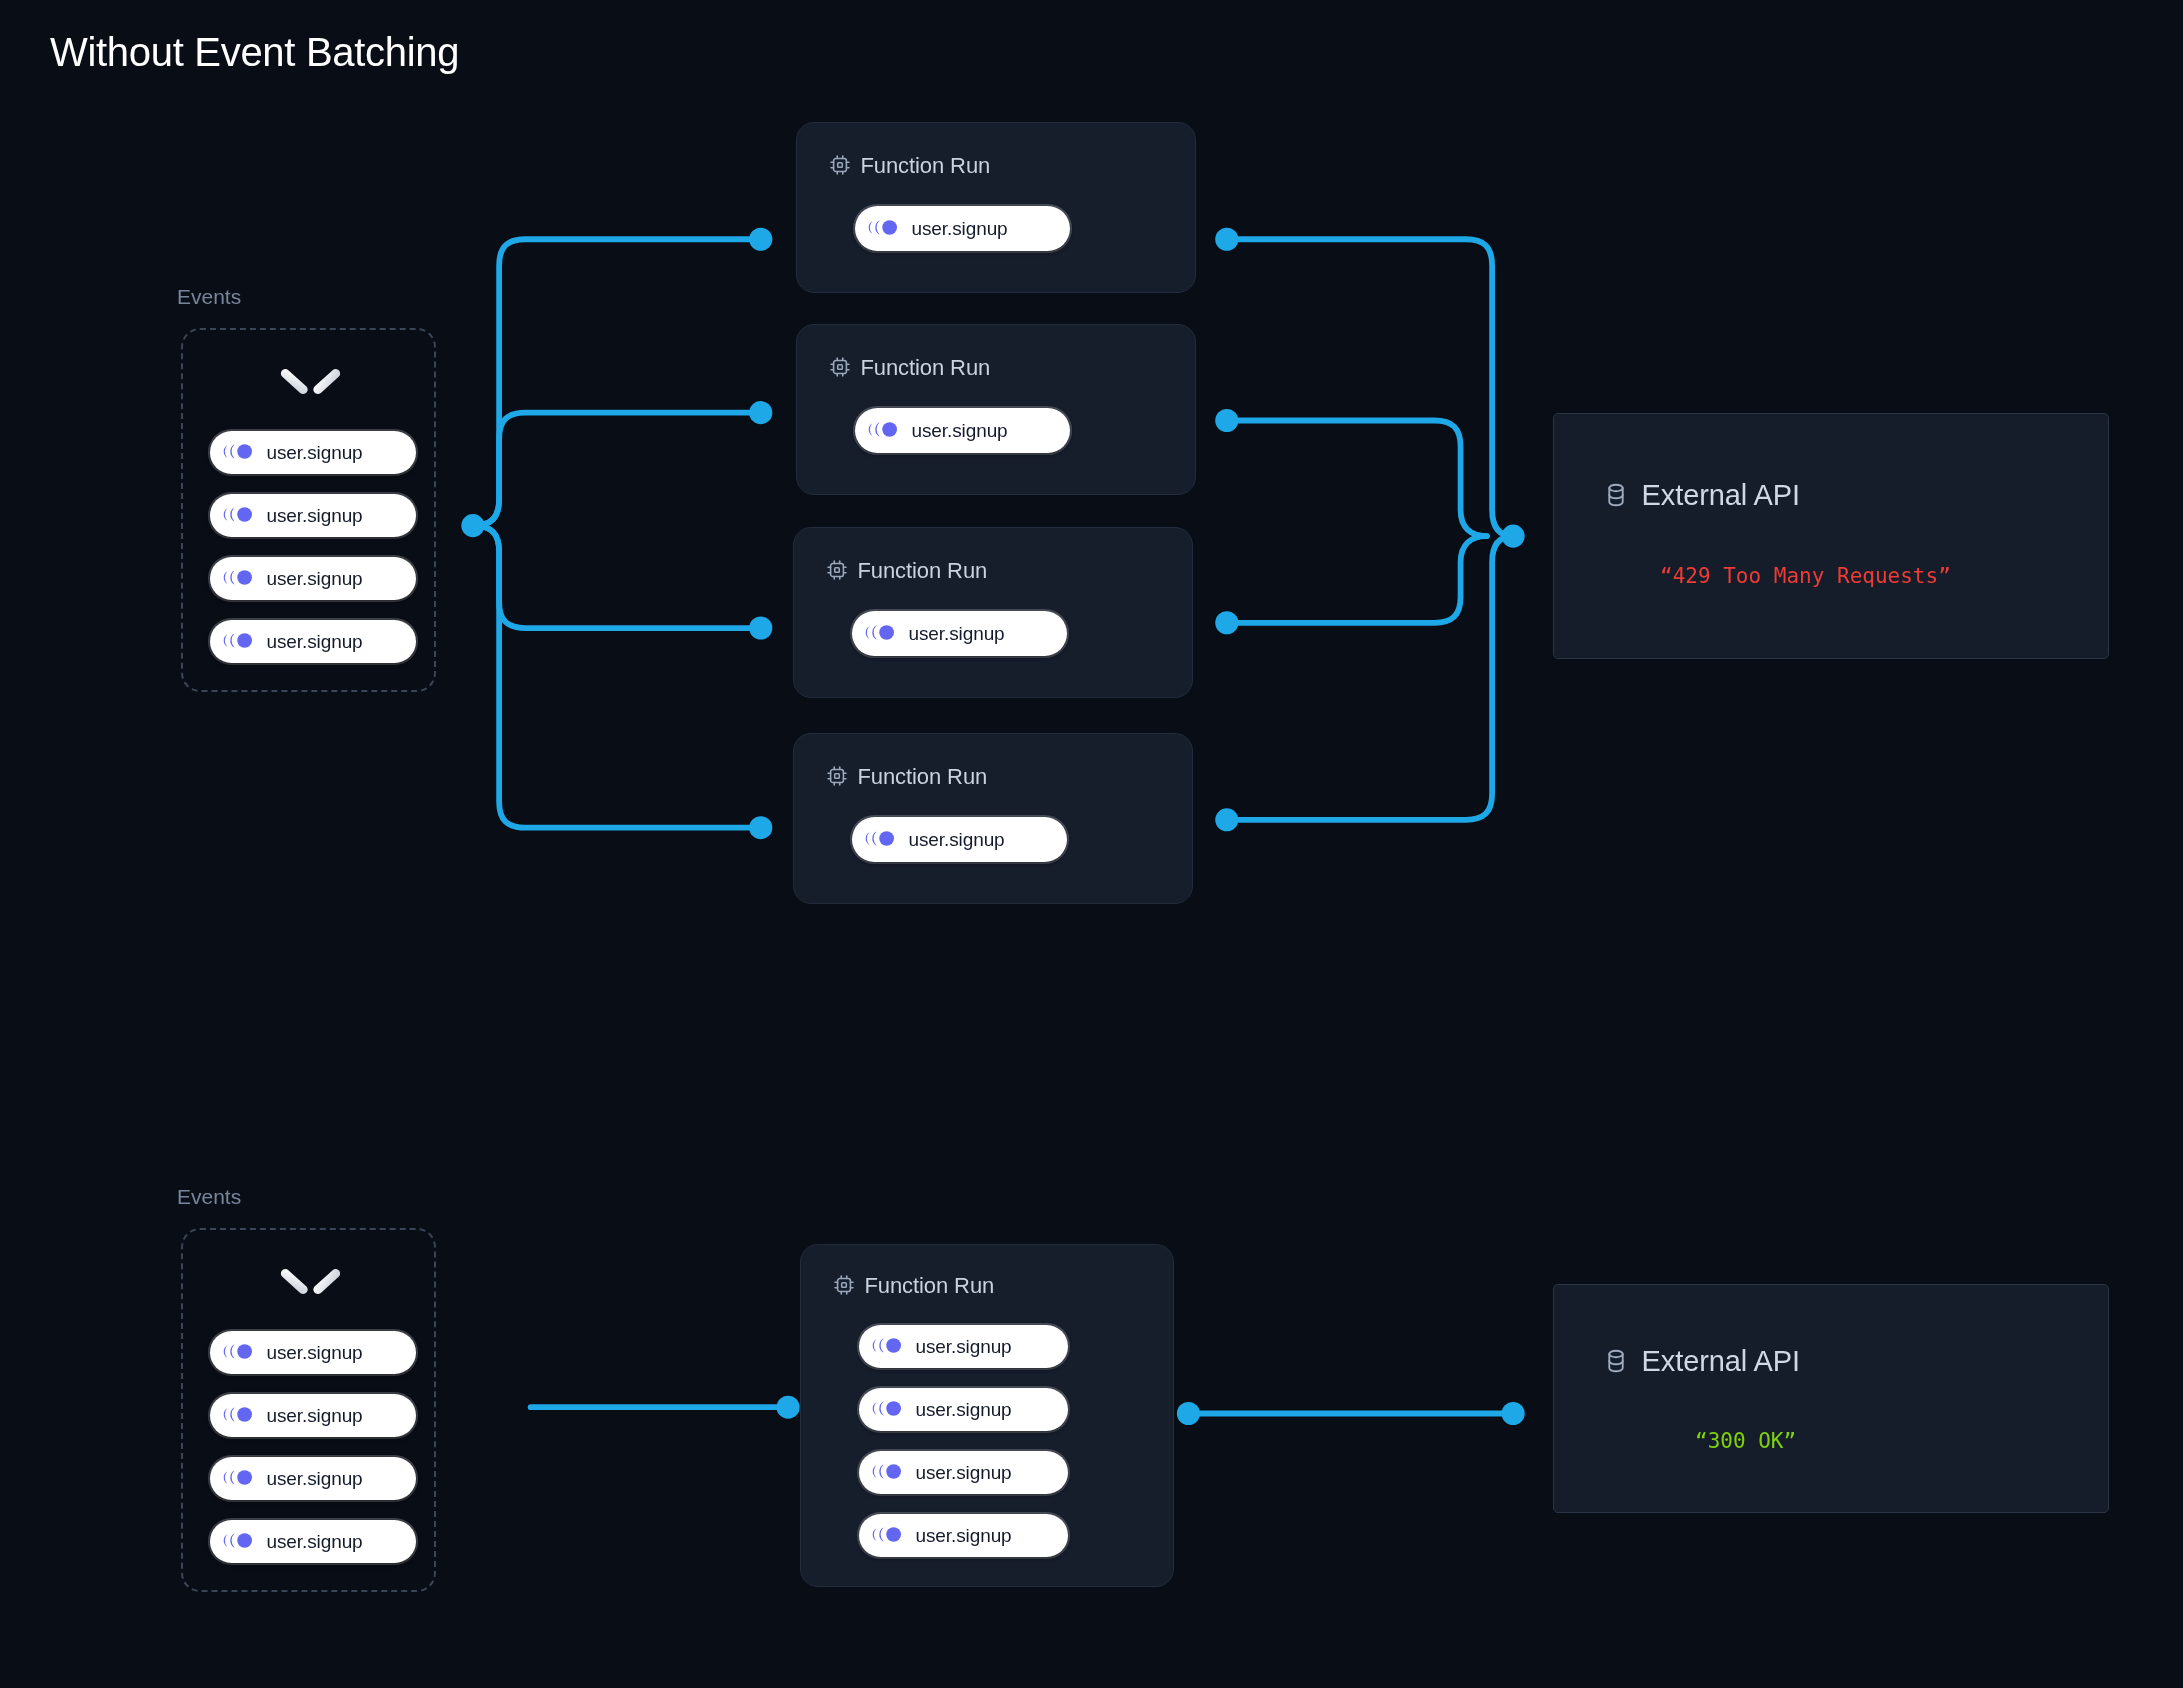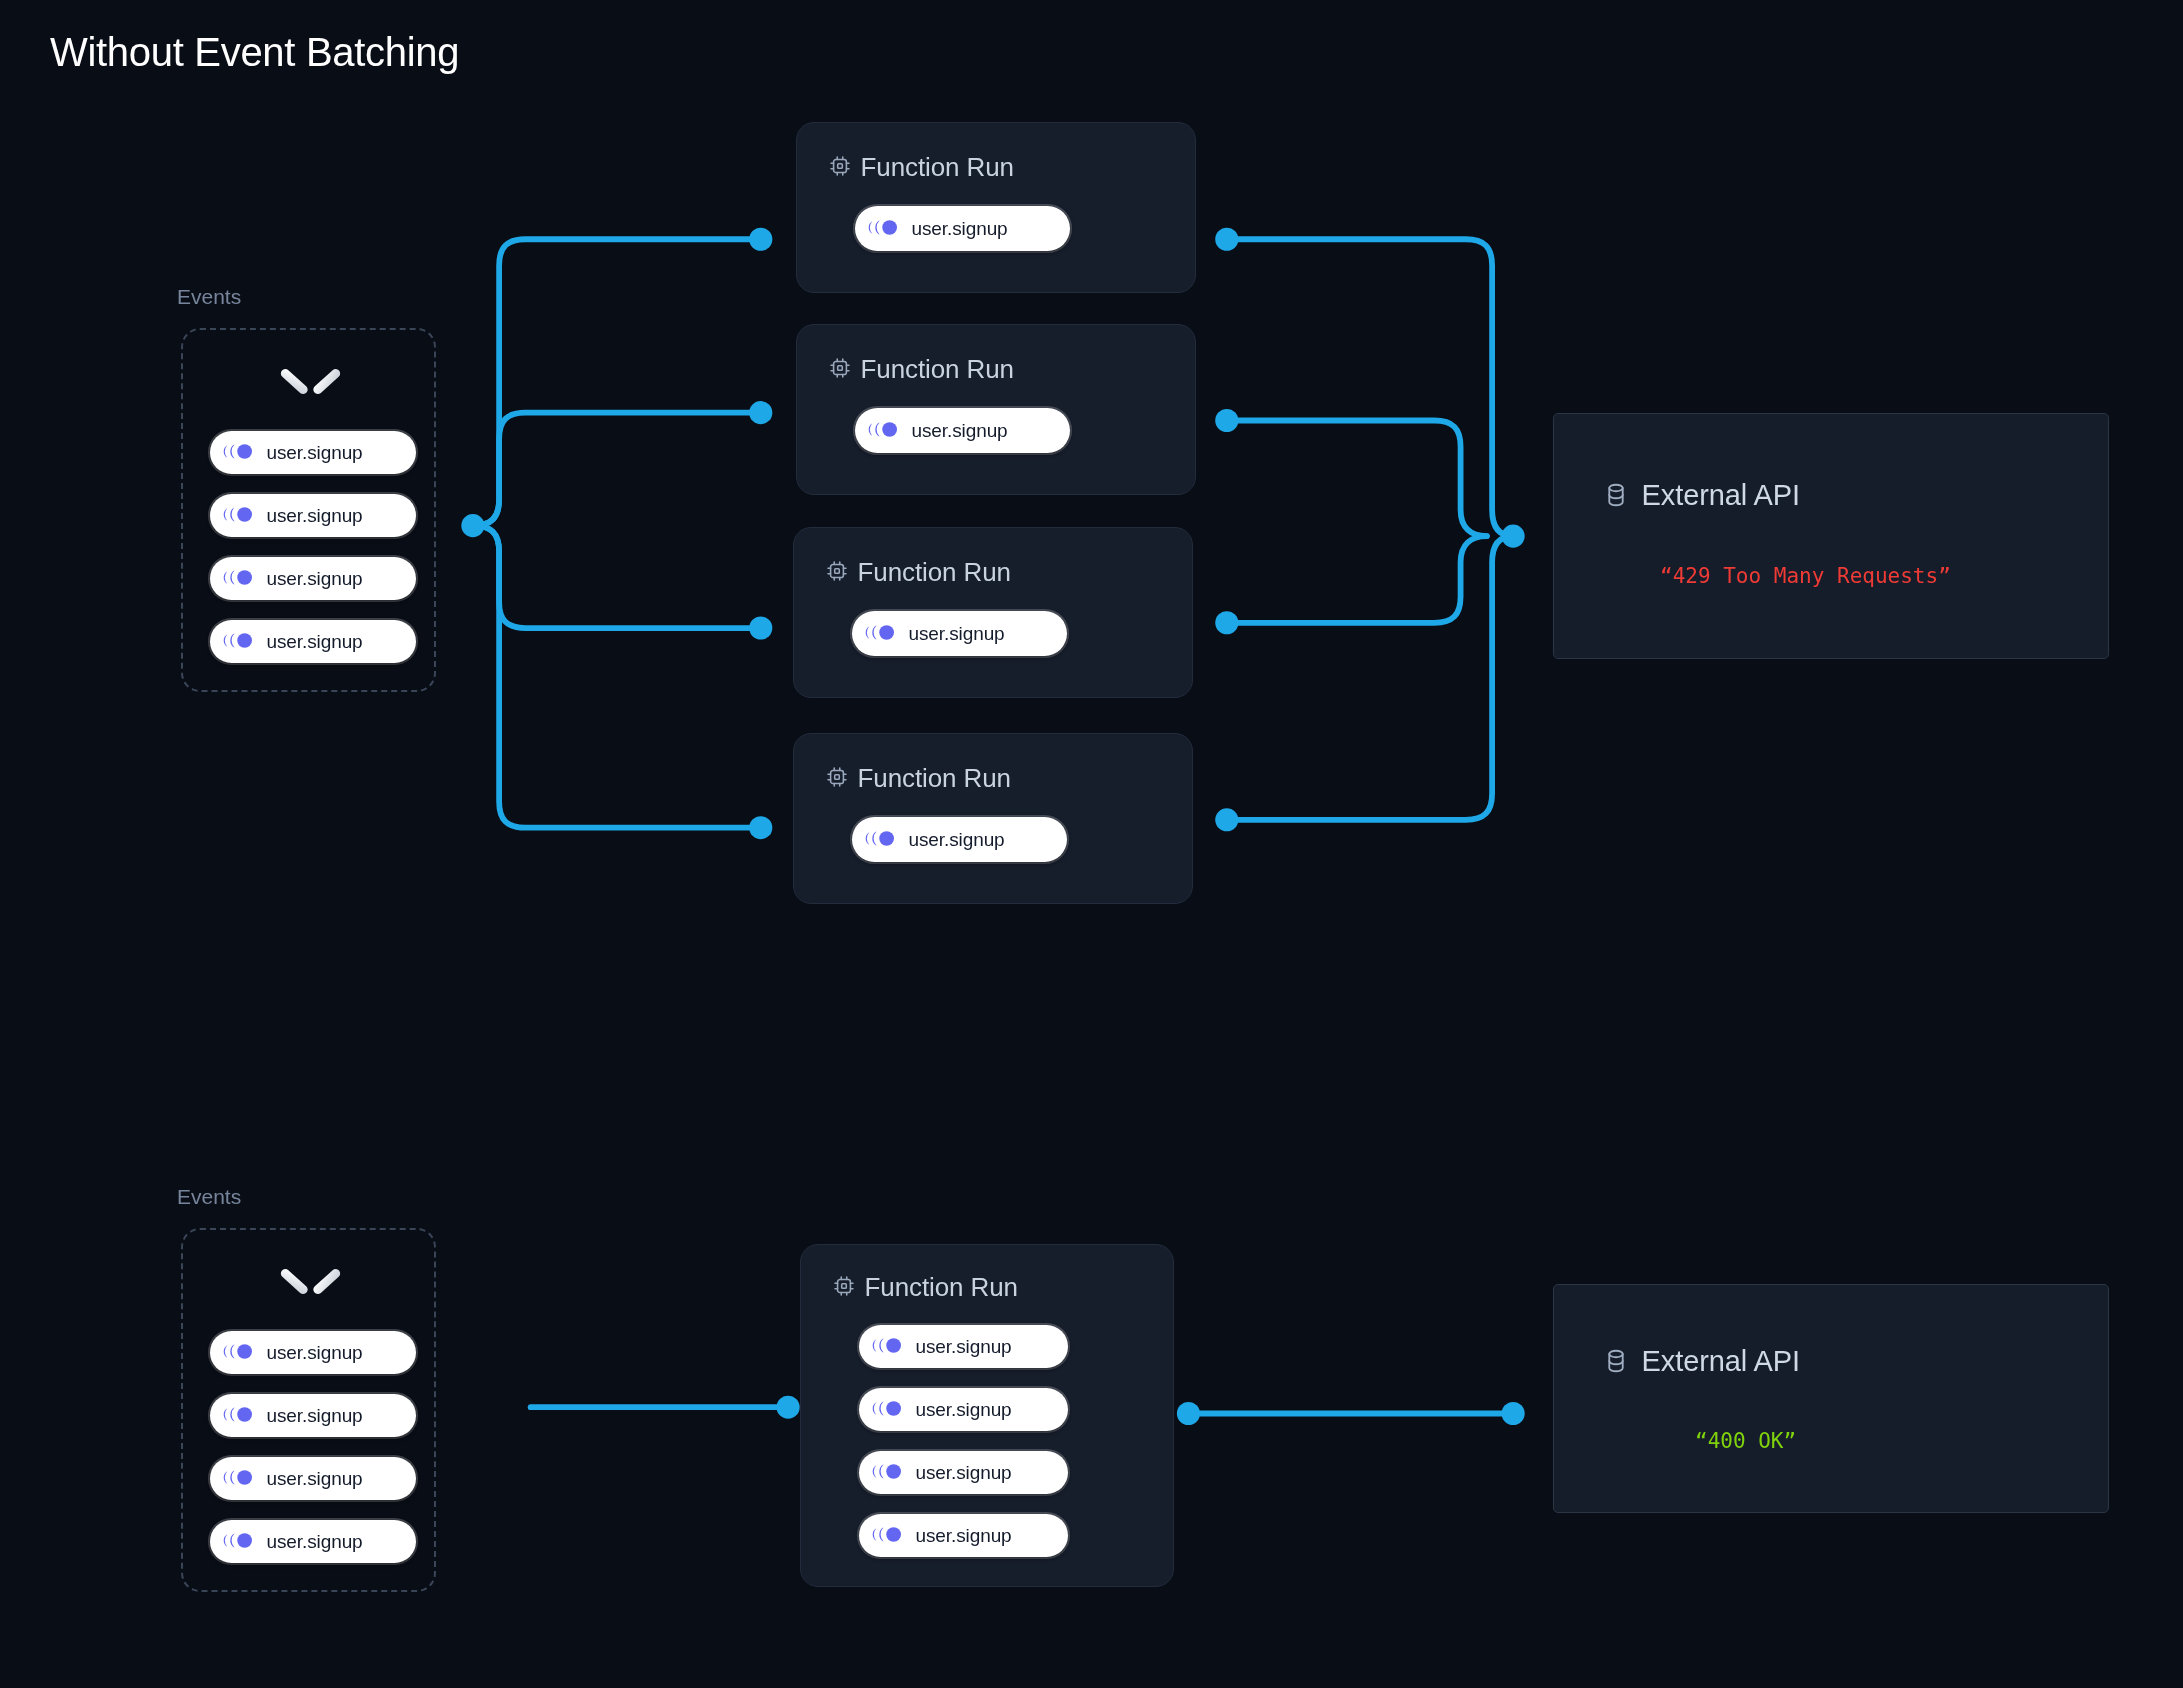--- a/index.html
+++ b/index.html
@@ -108,21 +108,21 @@
   }
 
   .card-head {
     position: absolute;
     display: flex;
     align-items: center;
     white-space: nowrap;
   }
   .card-head .head-icon { flex: 0 0 auto; display: block; margin-right: 9.5px; }
   .card-head .head-label {
-    font-size: 26px;
+    font-size: 22px;
     font-weight: 400;
     color: #c9d3e0;
     letter-spacing: -0.1px;
     line-height: 1;
   }
   .card-head.api-head .head-icon { margin-right: 12.6px; }
   .card-head.api-head .head-label { font-size: 29px; color: #cfd9e6; }
 
   
   .status-code {
@@ -461,17 +461,17 @@
     <div class="card-head api-head" style="left:49px; top:62px;">
       <span class="head-icon">
         <svg width="26" height="26" viewBox="0 0 24 24" fill="none" stroke="#9fadc0" stroke-width="1.7" stroke-linecap="round" stroke-linejoin="round" xmlns="http://www.w3.org/2000/svg">
           <ellipse cx="12" cy="5.5" rx="6.2" ry="3"></ellipse>
           <path d="M5.8 5.5v13c0 1.66 2.78 3 6.2 3s6.2-1.34 6.2-3v-13"></path>
           <path d="M5.8 12c0 1.66 2.78 3 6.2 3s6.2-1.34 6.2-3"></path>
         </svg>
       </span>
       <span class="head-label">External API</span>
     </div>
-    <div class="status-code ok" style="left:141px; top:146px;">“400 OK”</div>
+    <div class="status-code ok" style="left:141px; top:146px;">“300 OK”</div>
   </div>
 
 </div>
 
 
 </body></html>

